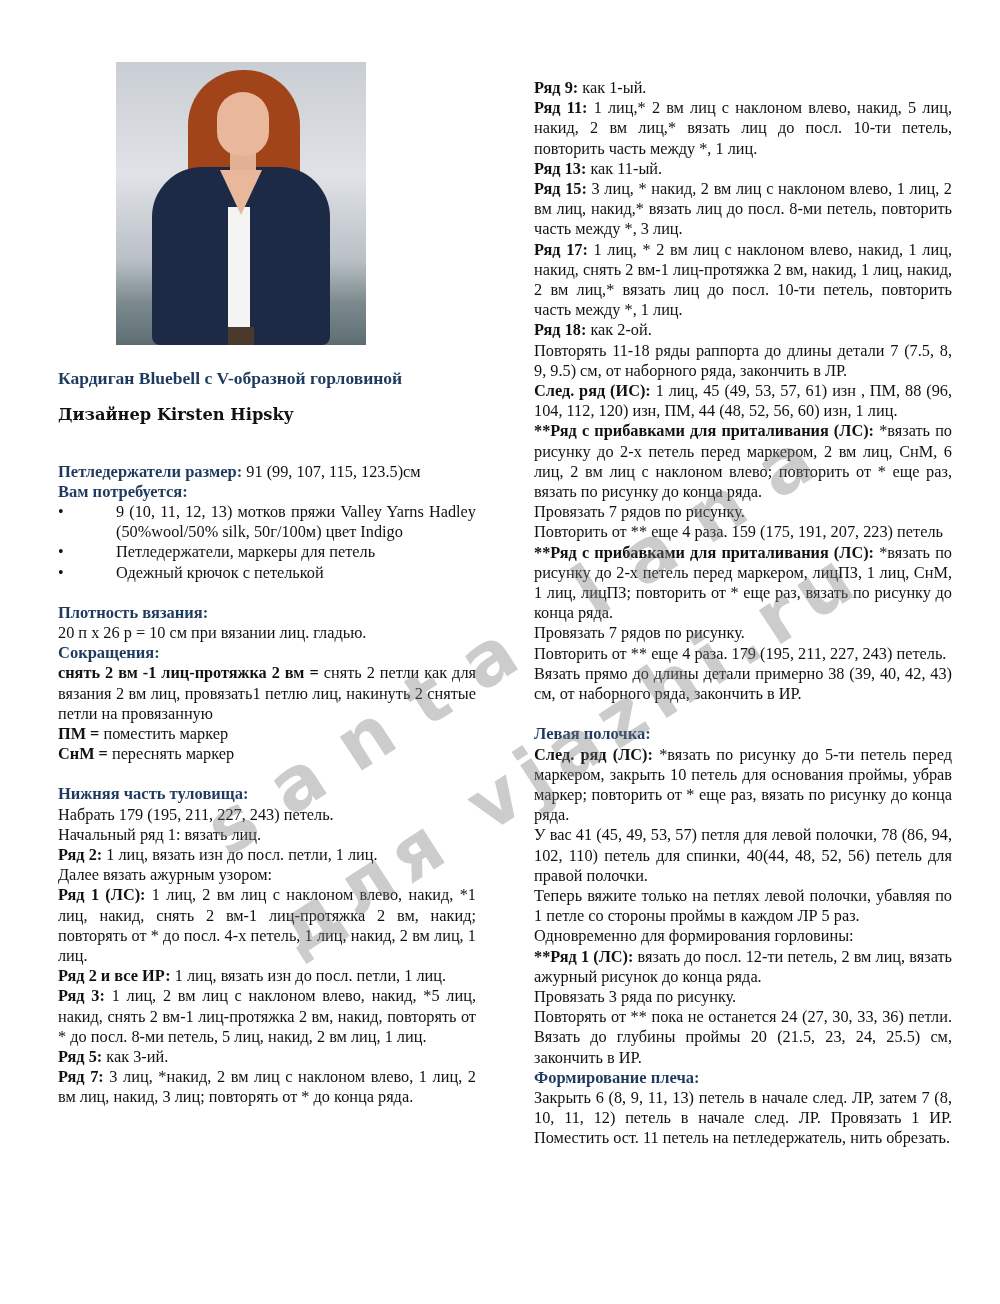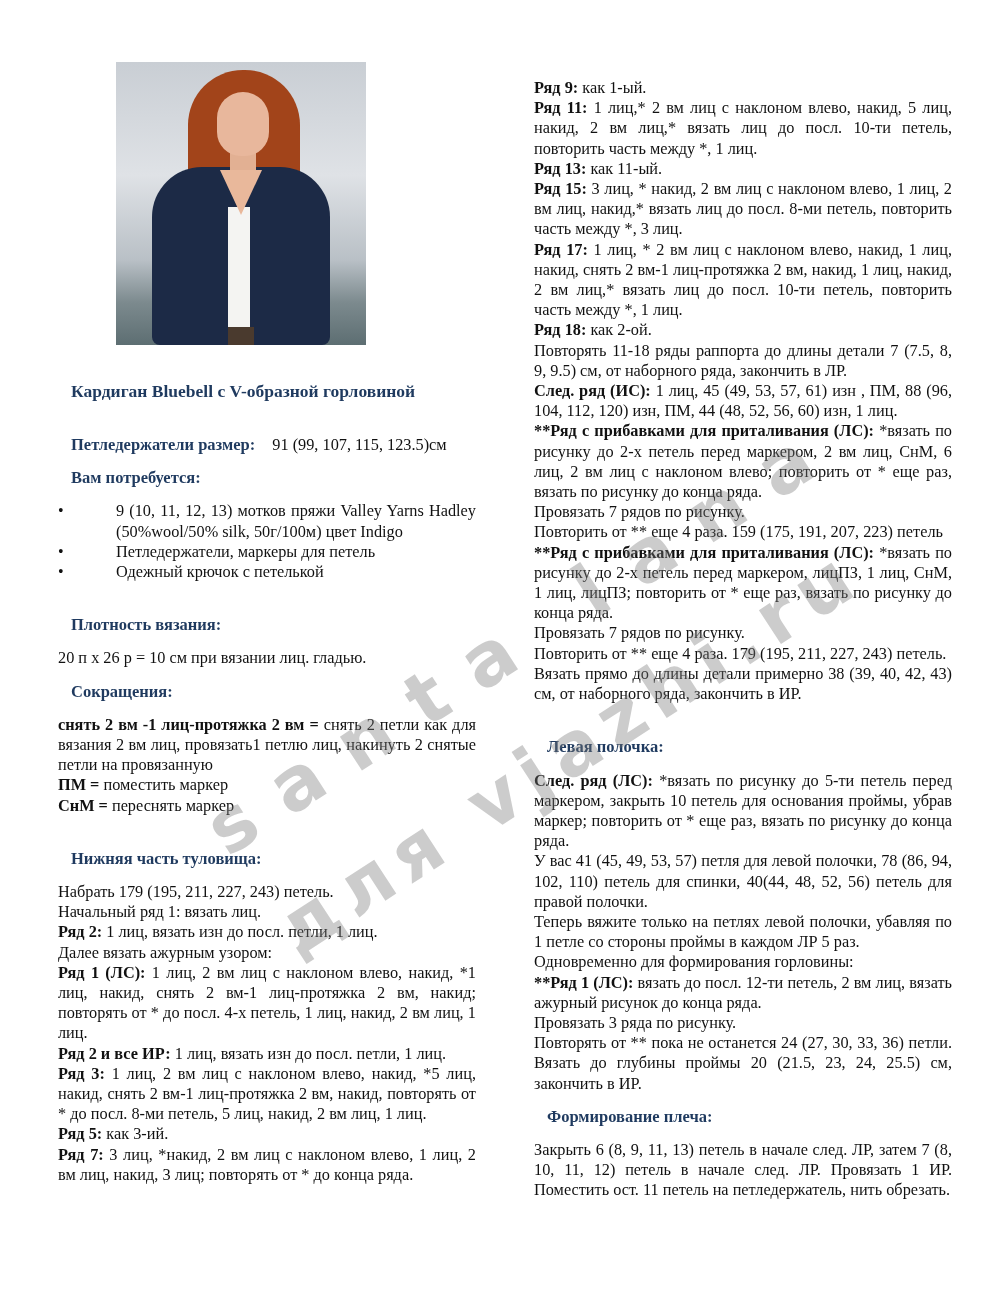--- a/index.html
+++ b/index.html
@@ -12,21 +12,21 @@
     .col-left { position: absolute; left: 58px; top: 62px; width: 418px; }
     .col-right { position: absolute; left: 534px; top: 78px; width: 418px; }
     .txt {
       font-family: "Liberation Serif", "DejaVu Serif", serif;
       font-size: 16.3px; line-height: 20.2px; text-align: justify;
       margin: 0;
     }
     .b { font-weight: bold; }
     .head {
       font-family: "Liberation Serif", "DejaVu Serif", serif;
-      font-weight: bold; color: #1f3a5f; font-size: 16.5px; line-height: 20.2px; margin: 13px;
+      font-weight: bold; color: #1f3a5f; font-size: 16.5px; line-height: 20.2px; margin: 0;
     }
     .title { font-size: 17.5px; line-height: 22px; }
     .designer { color: #111; font-weight: bold; font-size: 16.3px; line-height: 20px; }
     .gap { height: 20px; }
     .photo {
       position: relative; margin-left: 58px; width: 250px; height: 283px;
       background: linear-gradient(180deg, #c9ced4 0%, #dfe2e6 40%, #b9c0c6 70%, #7c8a8e 85%, #5d6e72 100%);
       overflow: hidden;
     }
     .photo .hair { position: absolute; left: 72px; top: 8px; width: 112px; height: 150px; background: #a2441a; border-radius: 55px 55px 30px 30px; }
@@ -61,20 +61,21 @@
       <div class="body"></div>
       <div class="shirt"></div>
       <div class="neck"></div>
       <div class="vneck"></div>
       <div class="face"></div>
       <div class="pants"></div>
     </div>
 
     <div style="height:22px"></div>
     <p class="head title">Кардиган Bluebell с V-образной горловиной</p>
+    <p class="designer">Дизайнер Kirsten Hipsky</p>
     <div class="gap"></div>
 
     <p class="txt"><span class="head">Петледержатели размер:</span><span> 91 (99, 107, 115, 123.5)см</span></p>
     <p class="head">Вам потребуется:</p>
     <ul class="req txt">
       <li>9 (10, 11, 12, 13) мотков пряжи Valley Yarns Hadley (50%wool/50% silk, 50г/100м) цвет Indigo</li>
       <li>Петледержатели, маркеры для петель</li>
       <li>Одежный крючок с петелькой</li>
     </ul>
     <div class="gap"></div>

